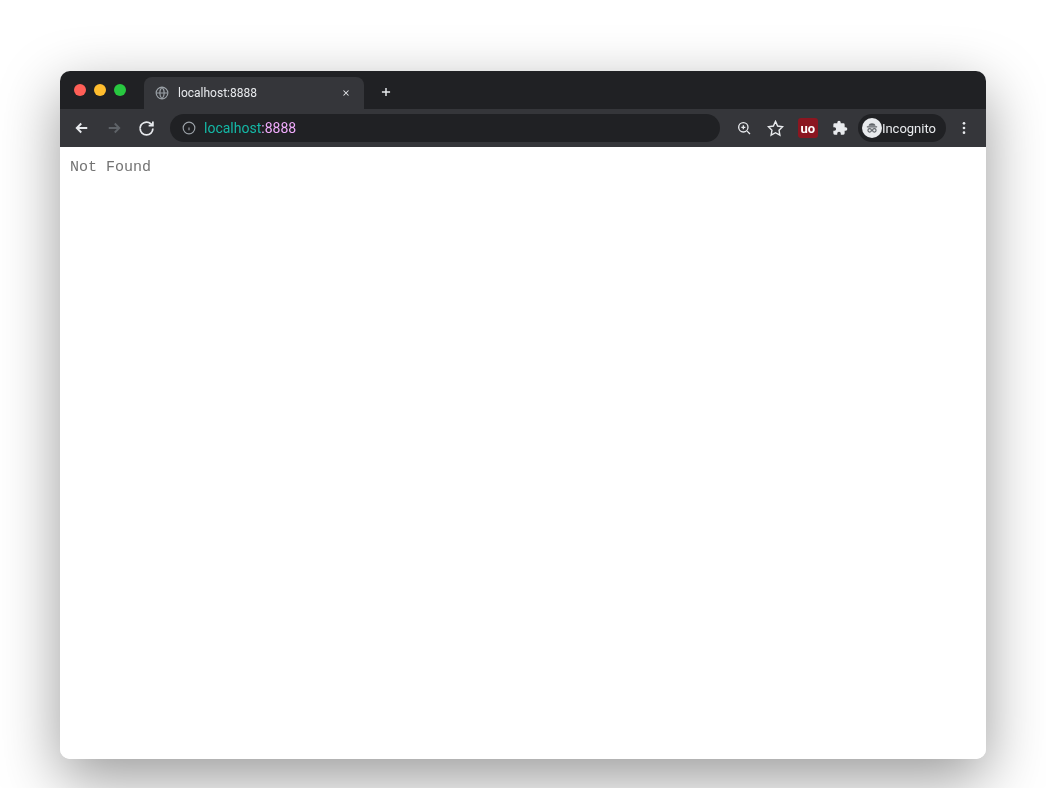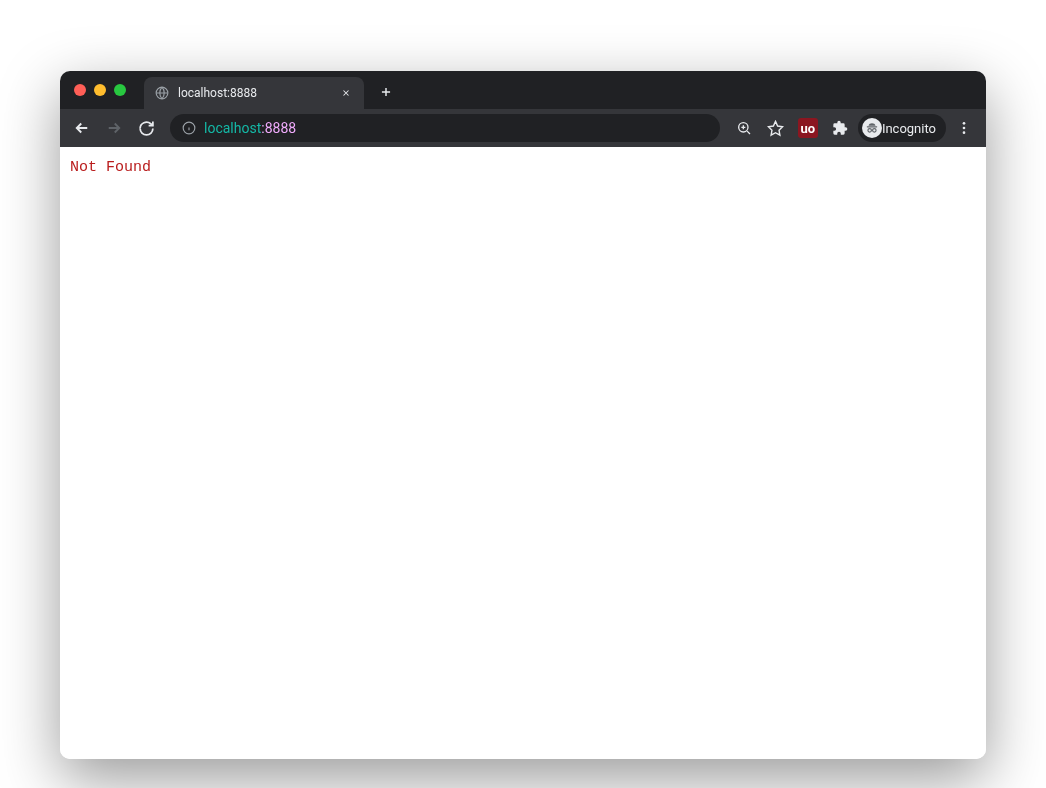--- a/index.html
+++ b/index.html
@@ -218,21 +218,21 @@
       justify-content: center;
     }
 
     
     .content {
       flex: 1;
       background: #fff;
       padding: 12px 10px;
       font-family: "Courier New", Courier, monospace;
       font-size: 15px;
-      color: #b91c1c;
+      color: #737373;
     }
   </style>
 </head>
 <body>
 
 <div class="browser-window">
 
   <div class="titlebar">
     <div class="traffic-lights">
       <div class="traffic-light tl-close"></div>

